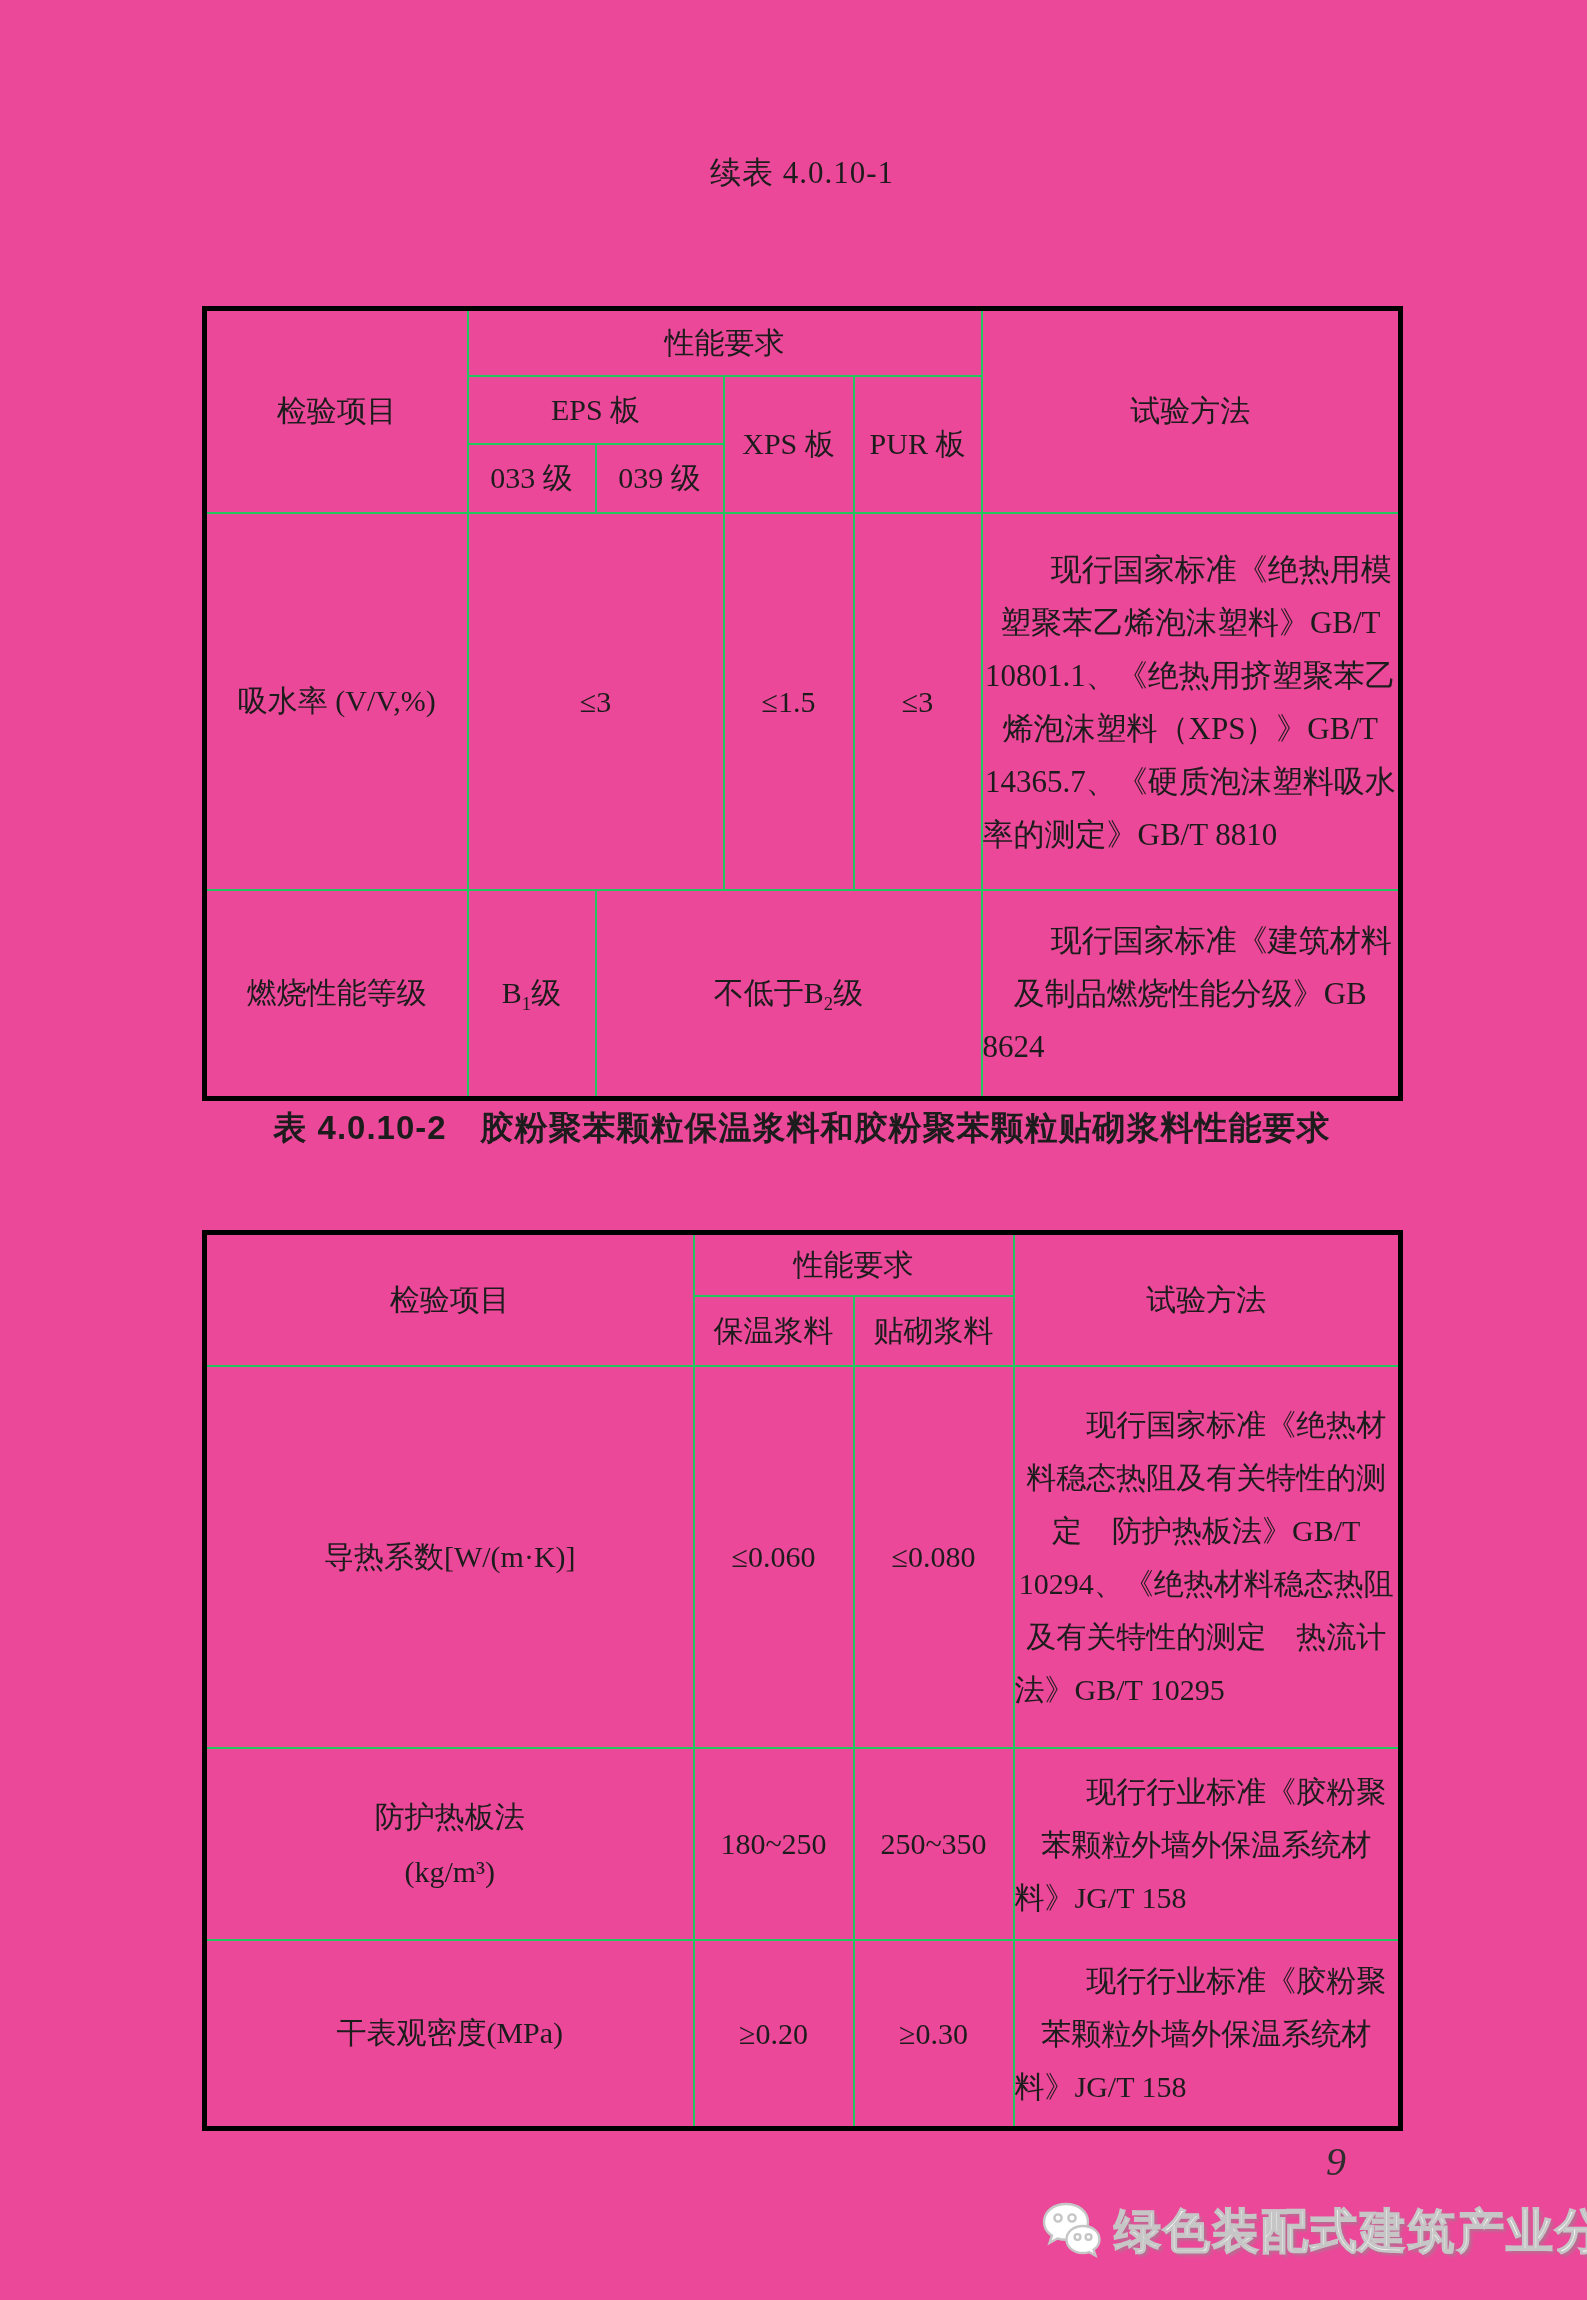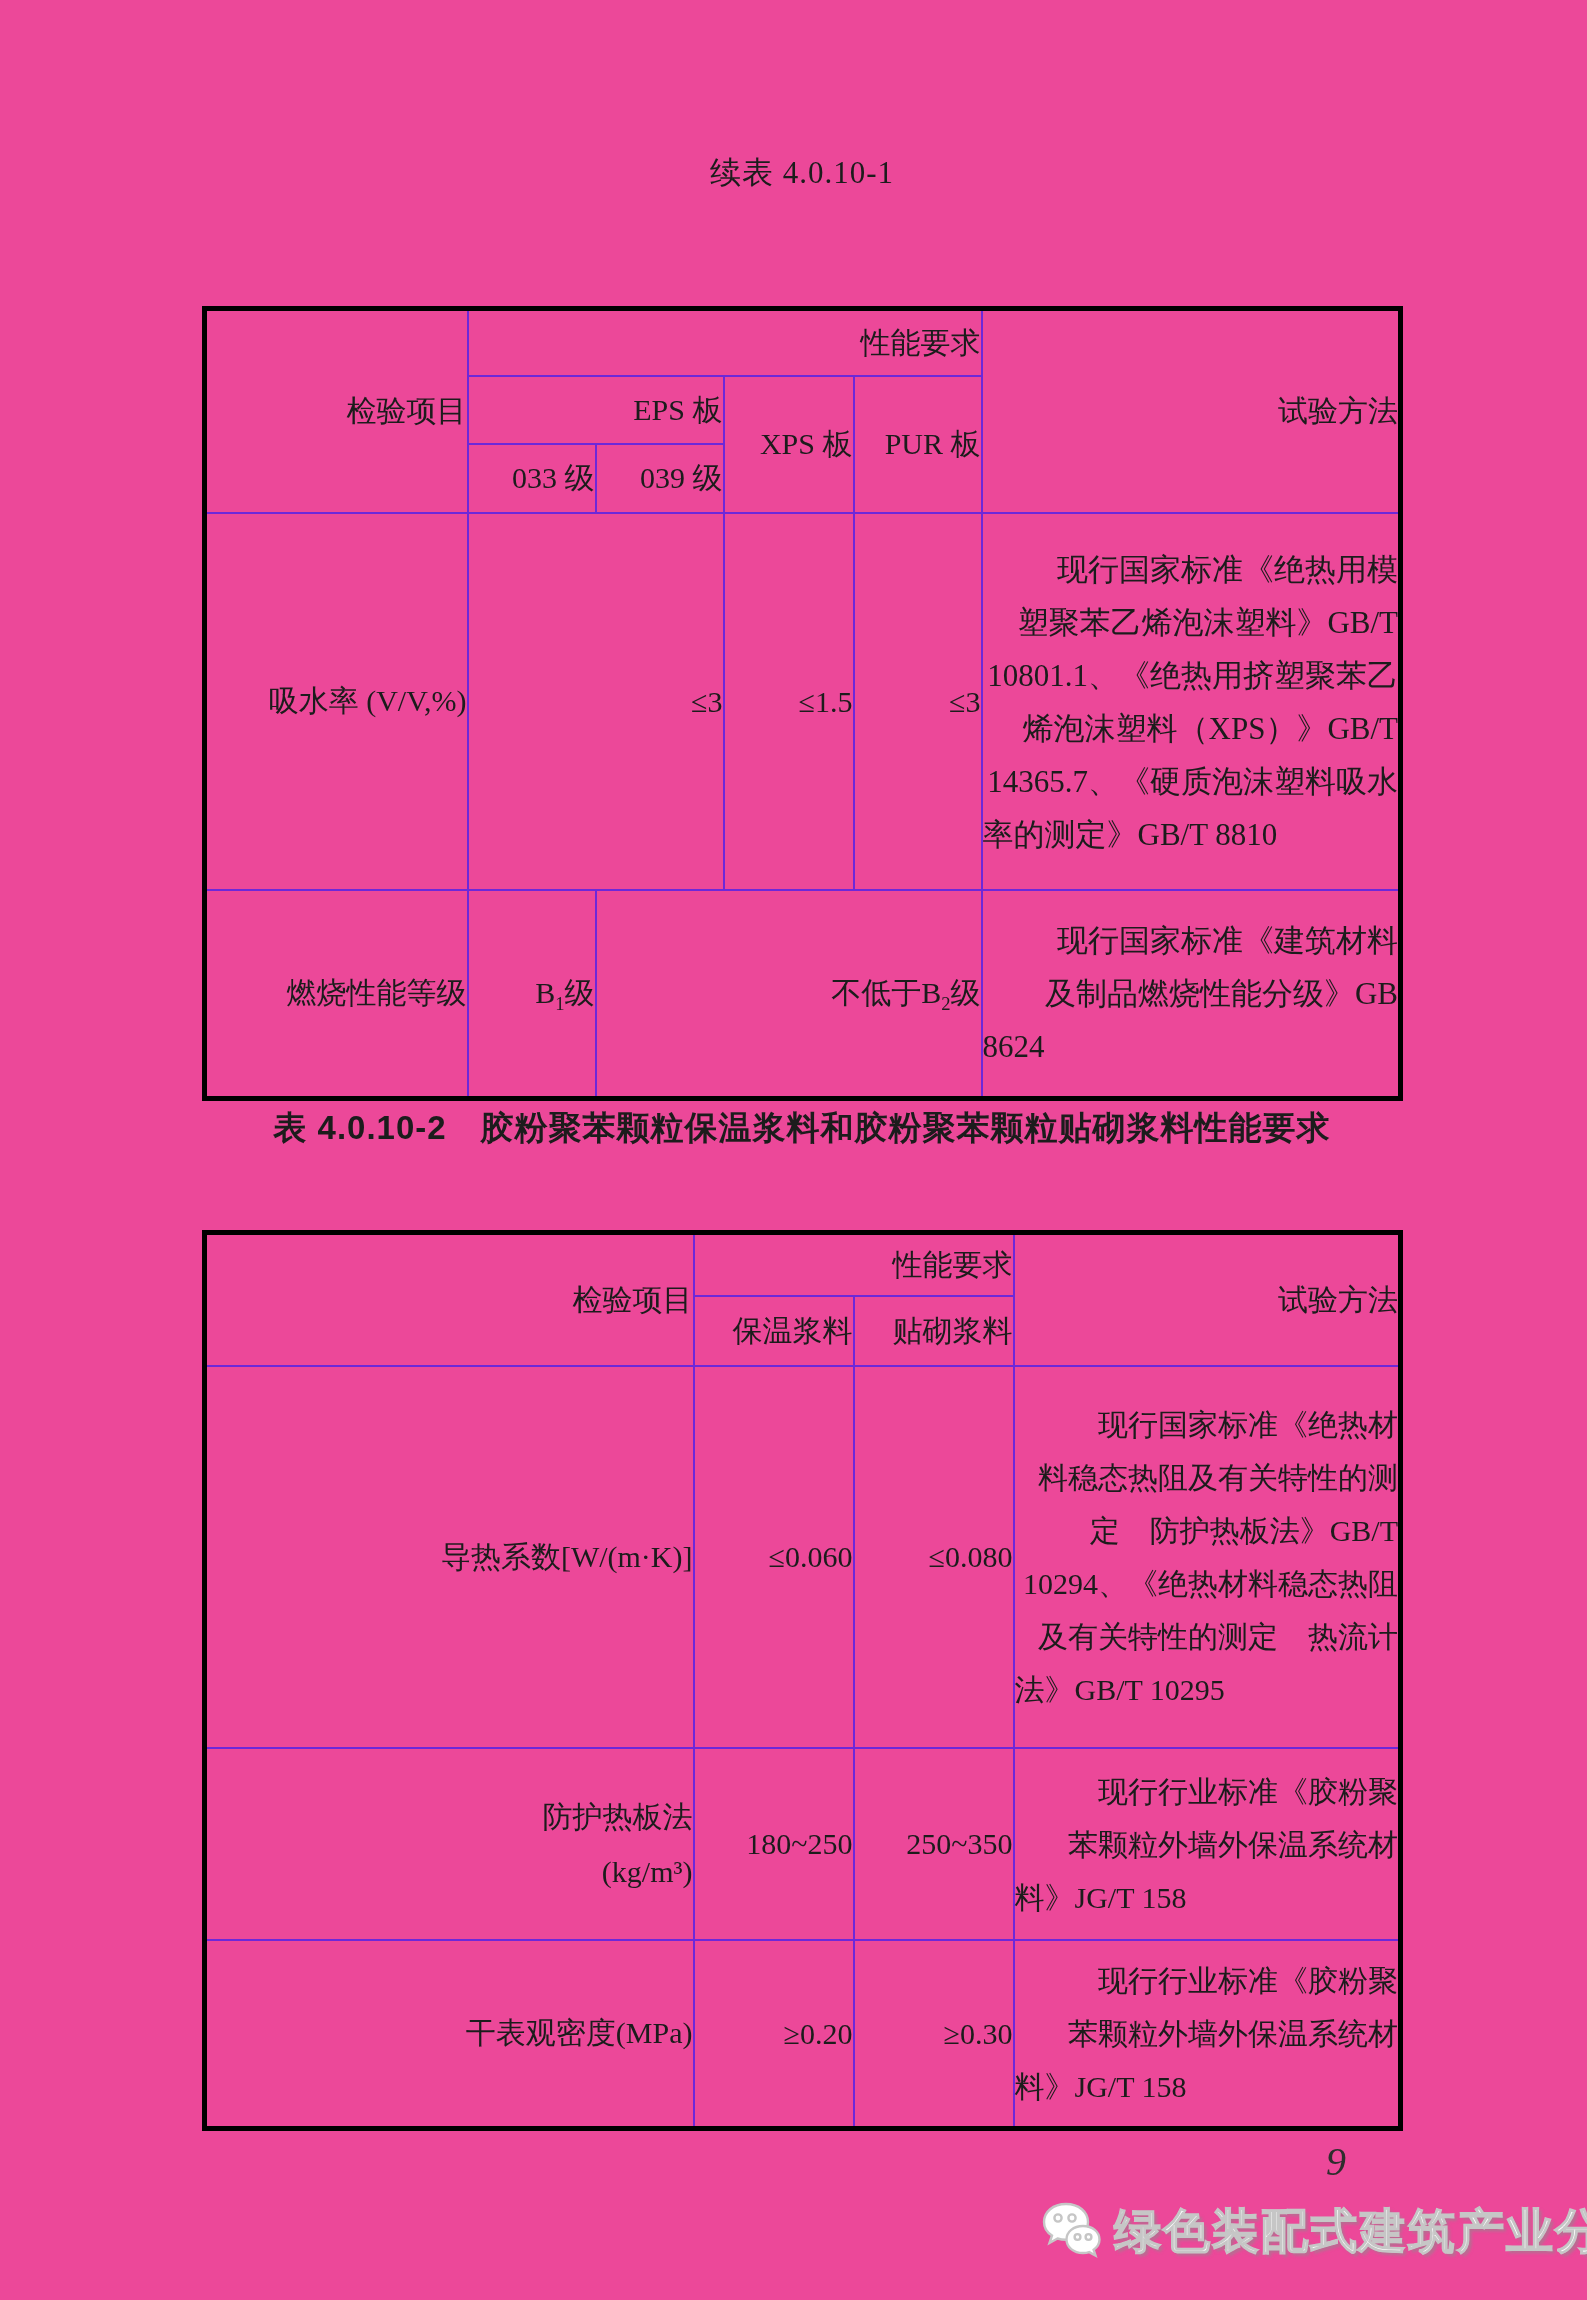--- a/index.html
+++ b/index.html
@@ -30,22 +30,22 @@
   table.std{
     position:absolute;left:202px;
     width:1196px;table-layout:fixed;
     border-collapse:collapse;
     border:5px solid #000;
     font-size:30px;
   }
   table.t1{top:306px;}
   table.t2{top:1230px;}
   table.std td{
-    border:2px solid #6d28d9;
-    text-align:right;vertical-align:middle;
+    border:2px solid #22c55e;
+    text-align:center;vertical-align:middle;
     padding:0;
   }
   td.method{
     text-align:justify;
     text-align-last:left;
     text-indent:2em;
     padding:14px 16px;
     line-height:53px;
     font-size:31px;
   }

